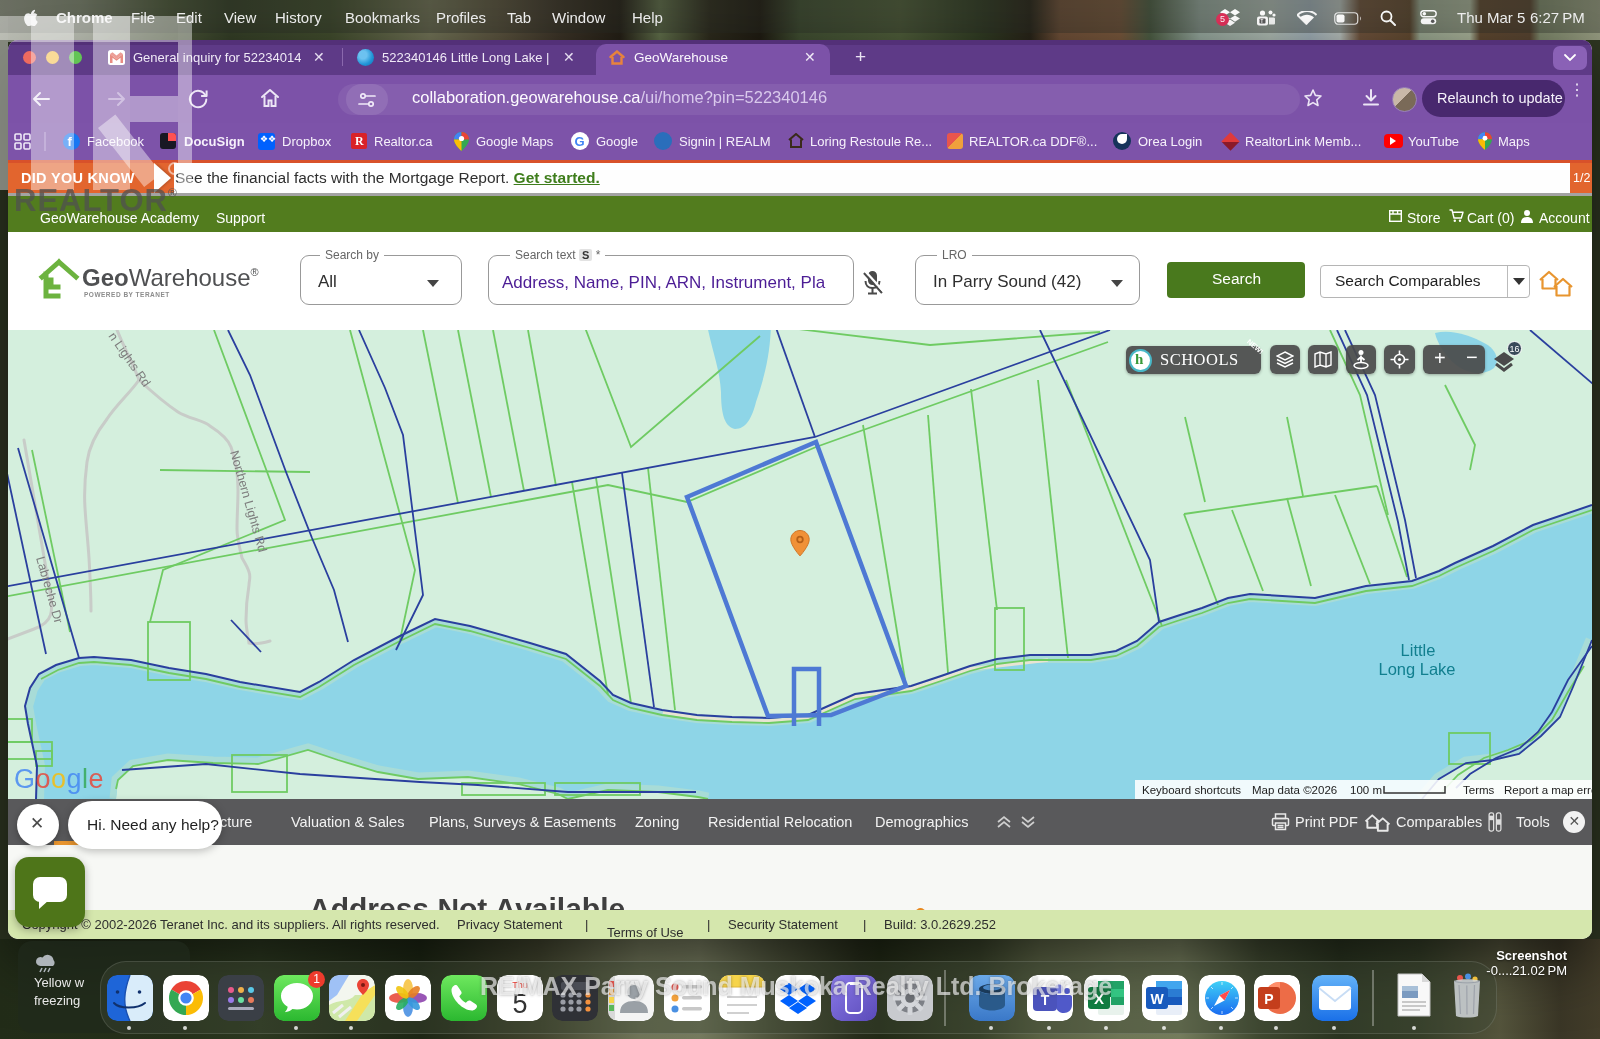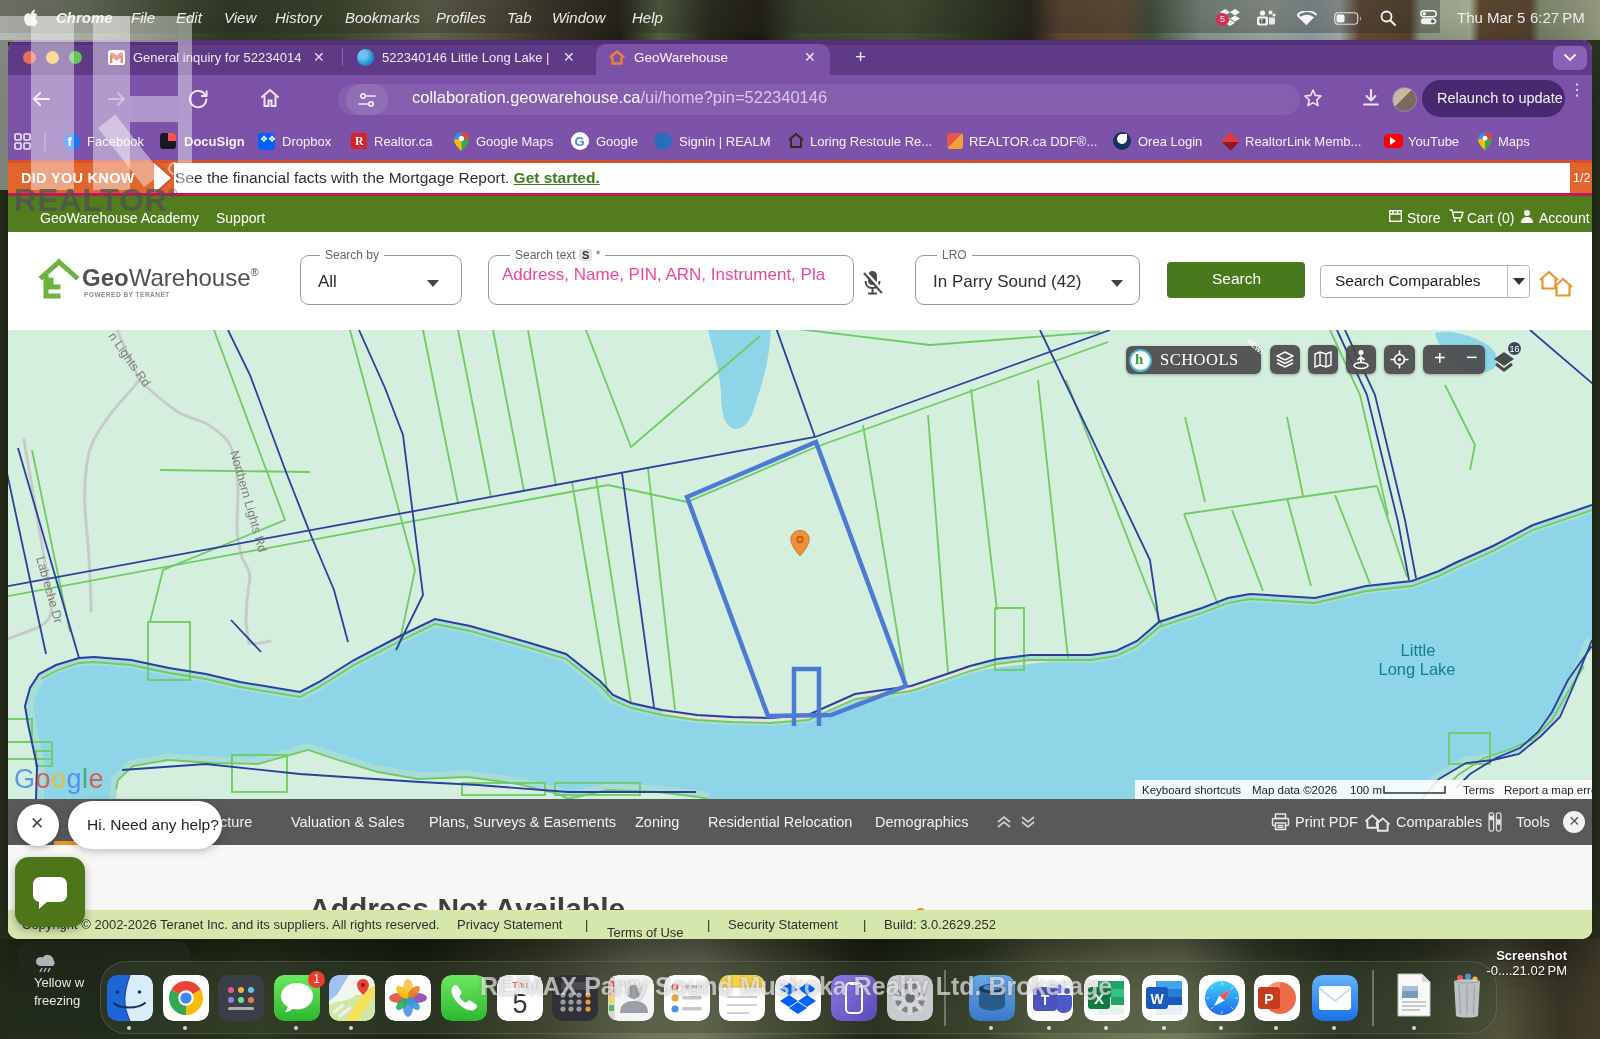--- a/index.html
+++ b/index.html
@@ -4,32 +4,32 @@
 <style>
   * { margin:0; padding:0; box-sizing:border-box; }
   html,body { width:1600px; height:1039px; overflow:hidden; font-family:"Liberation Sans", sans-serif; }
   body { position:relative; background:#2e3622; }
   #bgtop { left:0; top:0; width:1600px; height:40px;
     background:linear-gradient(90deg,#8f9383 0,#7d8470 80px,#4a5538 170px,#333d26 230px,#3f4a2c 330px,#6e6f54 430px,#57503c 500px,#3a3226 560px,#241f16 620px,#5d6b48 660px,#2c2a1c 710px,#1f1b12 760px,#3e4c30 800px,#4c5a38 900px,#2f3a22 980px,#272318 1030px,#6b4d36 1060px,#74543a 1120px,#4a5a42 1150px,#8fa096 1200px,#a8b4ac 1270px,#9aa8b0 1310px,#b0b8b4 1340px,#6b503a 1360px,#5f4830 1410px,#93a08a 1420px,#a3ac94 1470px,#5c462f 1480px,#564330 1530px,#7a8468 1540px,#93987e 1600px); }
   #bgbot { left:0; top:939px; width:1600px; height:100px;
     background:linear-gradient(90deg,#222c18 0,#25301a 180px,#2c3820 260px,#1d2614 420px,#42452f 540px,#6f7458 640px,#757a5e 700px,#4a4f38 780px,#262c1a 860px,#222a16 880px,#39422a 980px,#5a6244 1040px,#6e7656 1120px,#747c5c 1180px,#3f4830 1260px,#2a3420 1340px,#353e28 1420px,#54543c 1500px,#3a3626 1560px,#433d2a 1600px); }
   .abs { position:absolute; }
   
-  #menubar { left:0; top:0; width:1440px; height:33px; background:rgba(42,44,38,0.34); color:#fff;font-style:italic; }
+  #menubar { left:0; top:0; width:1600px; height:33px; background:rgba(42,44,38,0.34); color:#fff; }
   .mi { position:absolute; top:9px; font-size:15px; color:#f4f4f4; white-space:nowrap; }
   
   #win { left:8px; top:40px; width:1584px; height:899px; border-radius:10px; overflow:hidden;
          box-shadow:0 22px 60px rgba(0,0,0,0.55); background:#fff; }
   #tabbar { left:0; top:0; width:1584px; height:35px; background:#5e3a87; }
   .tl { position:absolute; top:11px; width:13px; height:13px; border-radius:50%; }
   #toolbar { left:0; top:35px; width:1584px; height:48px; background:#7c52a8; }
   #bookbar { left:0; top:83px; width:1584px; height:37px; background:#7d53a9; }
   .bktxt { position:absolute; top:11px; font-size:13px; color:#f6f1fb; white-space:nowrap; }
   
-  #banner { left:0; top:120px; width:1584px; height:36px; background:#fefefe; border-top:3px solid #d8512a; border-bottom:3px solid #be185d; }
+  #banner { left:0; top:120px; width:1584px; height:36px; background:#fefefe; border-top:3px solid #d8512a; border-bottom:3px solid #a3a3a3; }
   
   #gnav { left:0; top:156px; width:1584px; height:36px; background:#527c1e; color:#fff; }
   .gn { position:absolute; top:14px; font-size:14px; color:#fff; white-space:nowrap; }
   
   #searchrow { left:0; top:192px; width:1584px; height:98px; background:#fff; }
   .fieldset { position:absolute; border:1.5px solid #999; border-radius:9px; background:#fff; }
   .legend { position:absolute; top:-7px; background:#fff; font-size:12px; color:#666; padding:0 5px; white-space:nowrap; }
   
   #map { left:0; top:290px; width:1584px; height:469px; background:#d4efdd; }
   .mapbtn { position:absolute; background:rgba(74,74,74,0.92); border-radius:6px; box-shadow:0 1px 3px rgba(0,0,0,0.3); }
@@ -282,21 +282,21 @@
     <div class="abs" style="left:74px;top:32px;font-size:24px;color:#4f5052;"><b>Geo</b>Warehouse<span style="font-size:11px;vertical-align:10px;">®</span></div>
     <div class="abs" style="left:76px;top:59px;font-size:6.5px;letter-spacing:0.5px;color:#8c8c8c;font-weight:700;">POWERED BY TERANET</div>
 
     <div class="fieldset" style="left:292px;top:23px;width:162px;height:50px;"></div>
     <div class="legend" style="left:312px;top:16px;">Search by</div>
     <div class="abs" style="left:310px;top:40px;font-size:17px;color:#2f2f2f;">All</div>
     <div class="abs" style="left:419px;top:48px;width:0;height:0;border-left:6px solid transparent;border-right:6px solid transparent;border-top:7px solid #444;"></div>
 
     <div class="fieldset" style="left:480px;top:23px;width:366px;height:50px;"></div>
     <div class="legend" style="left:502px;top:16px;">Search text <span style="background:#e2e2e2;color:#333;padding:0 3px;border-radius:2px;font-size:11px;font-weight:700;">S</span> *</div>
-    <div class="abs" style="left:494px;top:33px;width:344px;overflow:hidden;font-size:17px;color:#ec4899;white-space:nowrap;">Address, Name, PIN, ARN, Instrument, Pla</div>
+    <div class="abs" style="left:494px;top:41px;width:344px;overflow:hidden;font-size:17px;color:#4c1d95;white-space:nowrap;">Address, Name, PIN, ARN, Instrument, Pla</div>
 
     <svg class="abs" style="left:853px;top:38px;" width="24" height="27" viewBox="0 0 24 27">
       <g stroke="#4a4a4a" stroke-width="2" fill="none">
           <rect x="8" y="2" width="7" height="12" rx="3.5" fill="#4a4a4a"></rect>
           <path d="M4.5 11 C4.5 15.5 7.5 18 11.5 18 C15.5 18 18.5 15.5 18.5 11"></path>
           <path d="M11.5 18 V23 M7 23.5 H16"></path>
           <path d="M3 3 L21 23" stroke-width="2.2"></path>
         </g>
       <path d="M4.6 1.6 L22.6 21.6" stroke="#fff" stroke-width="2.2"></path>
     </svg>

